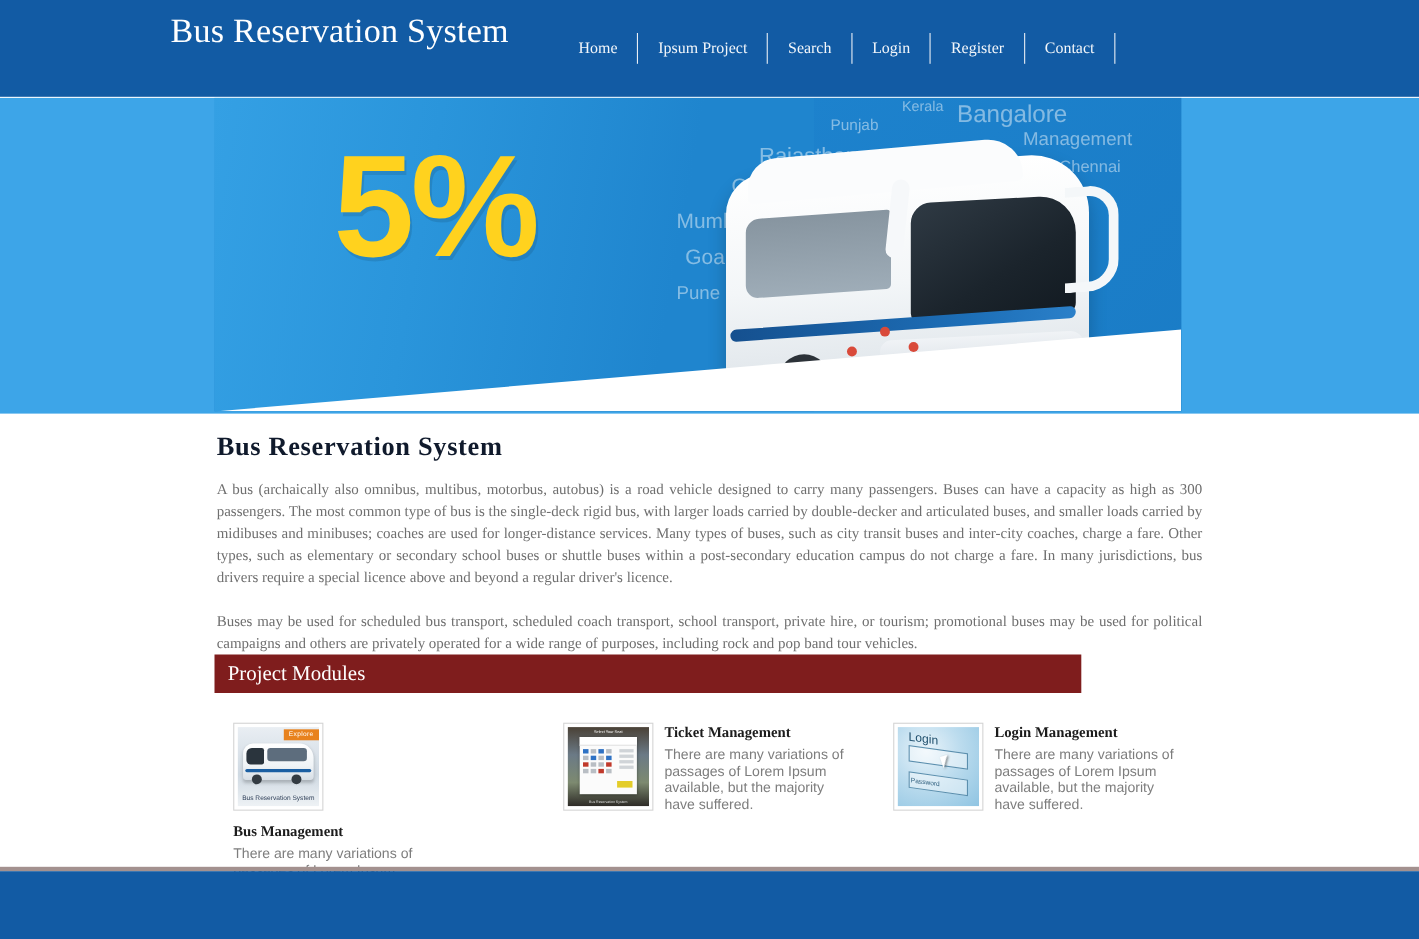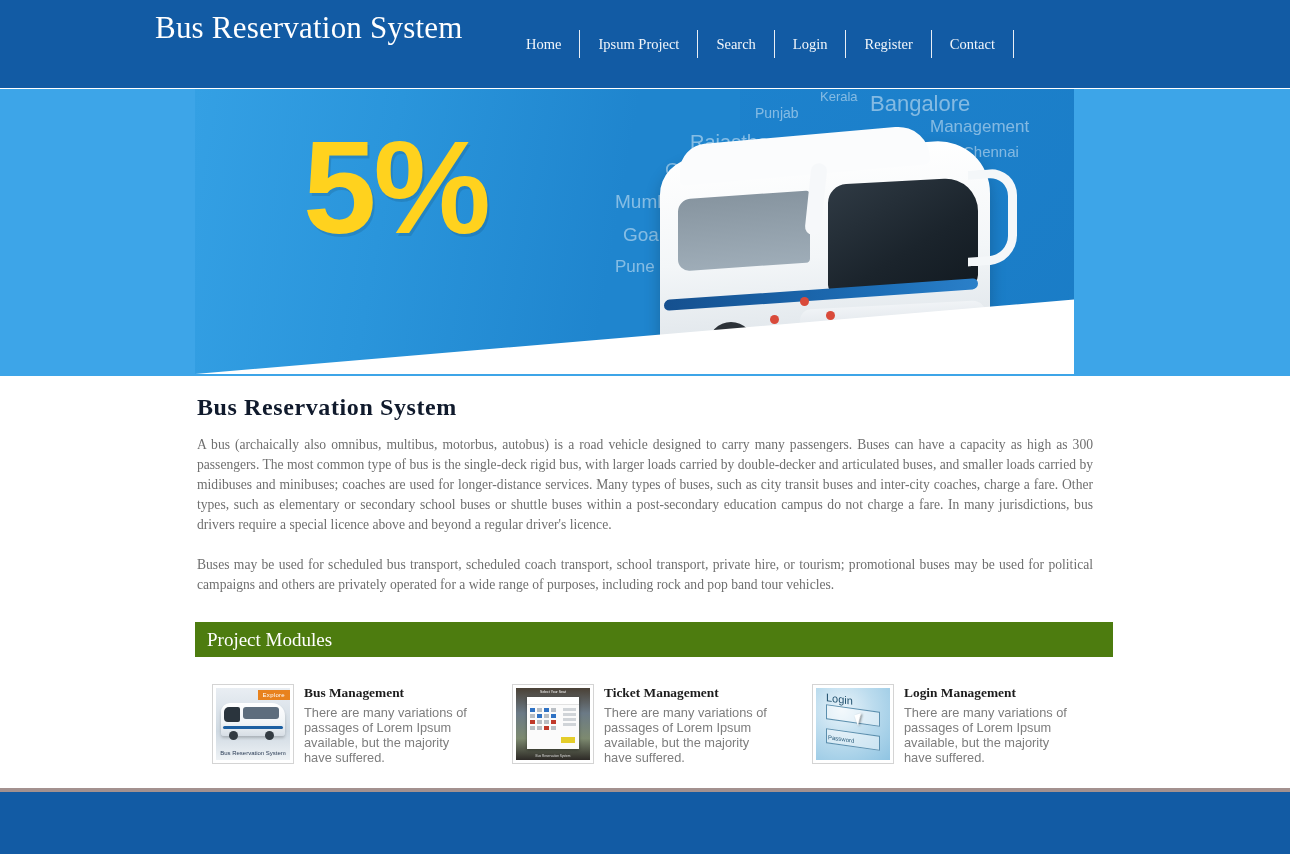--- a/index.html
+++ b/index.html
@@ -265,24 +265,23 @@
     padding: 0 2px;
     font-size: 13.6px;
     line-height: 20px;
     color: #6f6f6f;
     text-align: justify;
     font-family: "Liberation Serif", "DejaVu Serif", serif;
   }
   .body-para.second { margin-top: 20px; }
 
   .modules-bar {
-    margin-top: 27px;
-    width: 918px;
+    width: 788px;
     height: 35px;
-    background: #4d7c0f;
+    background: #7f1d1d;
     box-sizing: border-box;
   }
   .modules-bar-title {
     padding: 0 0 0 12px;
     line-height: 35px;
     color: #ffffff;
     font-size: 19px;
     font-family: "Liberation Serif", "DejaVu Serif", serif;
   }
 
@@ -290,21 +289,21 @@
     margin-top: 27px;
     display: flex;
     gap: 0;
   }
   .module-card {
     display: flex;
     align-items: flex-start;
     width: 292px;
     gap: 10px;
   }
-  .module-card:nth-child(1) { padding-left: 17px; }
+  .module-card:nth-child(1) { padding-left: 17px; flex-direction: column; }
   .module-card:nth-child(2) { padding-left: 17px; }
   .module-card:nth-child(3) { padding-left: 17px; }
 
   .thumb {
     flex: 0 0 auto;
     width: 74px;
     height: 72px;
     border: 1px solid #d4d4d4;
     padding: 3px;
     background: #ffffff;

